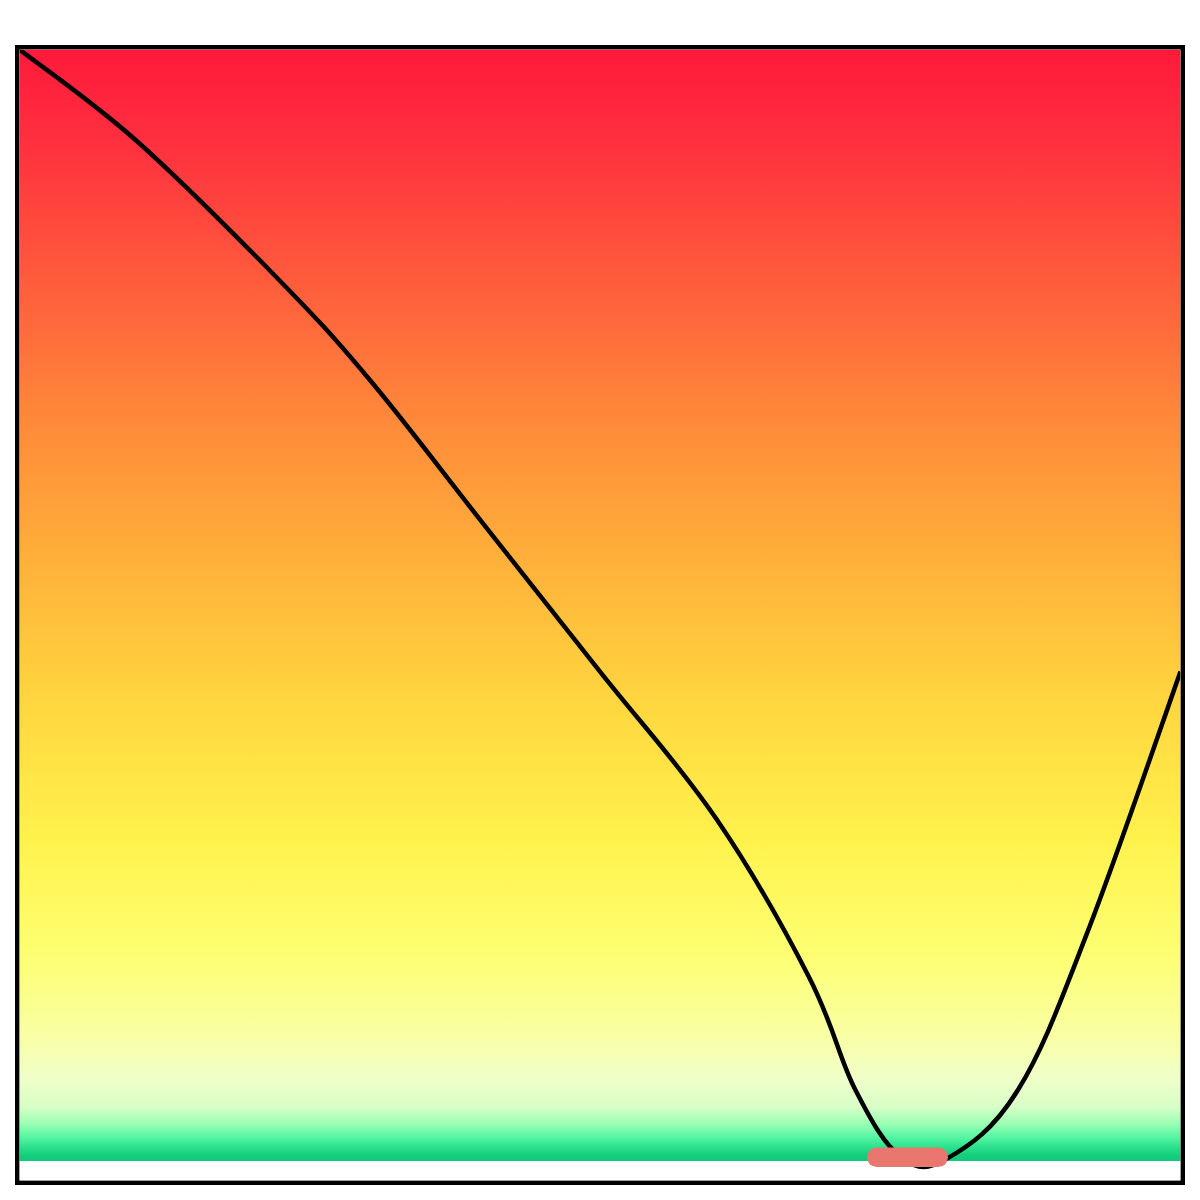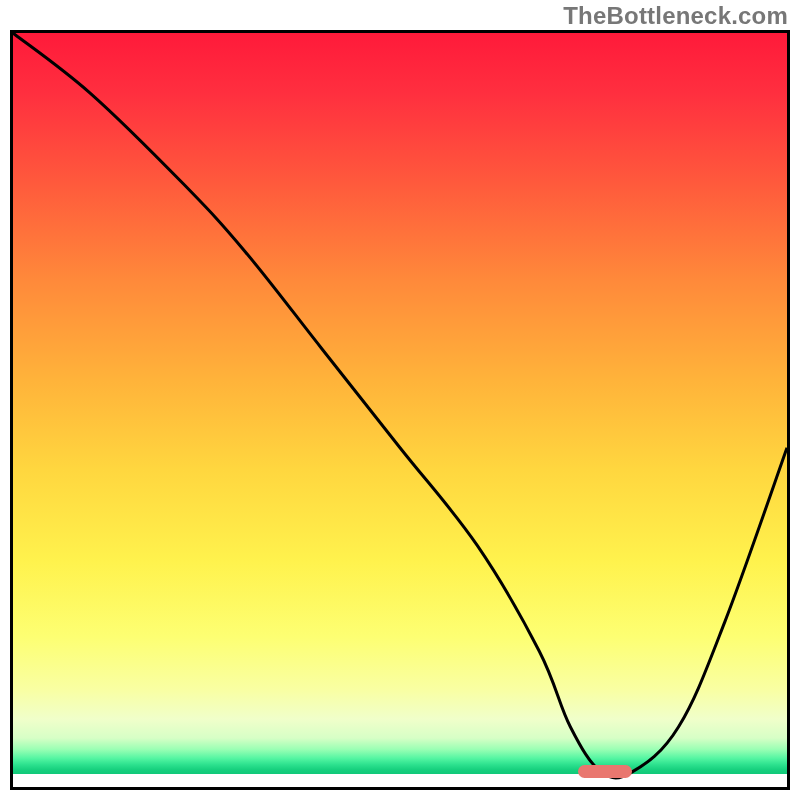--- a/index.html
+++ b/index.html
@@ -74,21 +74,20 @@
     position: absolute;
     background: #e9776f;
     border-radius: 8px;
   }
 </style>
 </head>
 <body>
 
 <div class="frame">
 
-  <div class="watermark">TheBottleneck.com</div>
 
   <div class="plot">
     <div class="gradient">
       <div class="grad-main"></div>
     </div>
 
     <svg class="curve" viewBox="0 0 774 754" preserveAspectRatio="none">
       <path id="curve-path" fill="none" stroke="#000000" stroke-width="3" d="M 0.0 0.0 C 13.9 10.9, 46.7 33.2, 77.4 60.3 C 108.1 87.5, 142.4 122.3, 170.3 150.8 C 198.1 179.3, 207.1 188.8, 232.2 218.7 C 257.3 248.5, 281.7 281.4, 309.6 316.7 C 337.5 352.0, 359.1 379.4, 387.0 414.7 C 414.9 450.0, 439.3 476.1, 464.4 512.7 C 489.5 549.4, 509.6 585.7, 526.3 618.3 C 543.0 650.9, 546.1 672.0, 557.3 693.7 C 568.4 715.4, 577.1 730.8, 588.2 738.9 C 599.4 747.1, 605.3 747.1, 619.2 738.9 C 633.1 730.8, 648.9 720.8, 665.6 693.7 C 682.4 666.5, 692.6 638.3, 712.1 588.1 C 731.6 537.9, 762.9 445.9, 774.0 414.7"></path>
     </svg>
 

